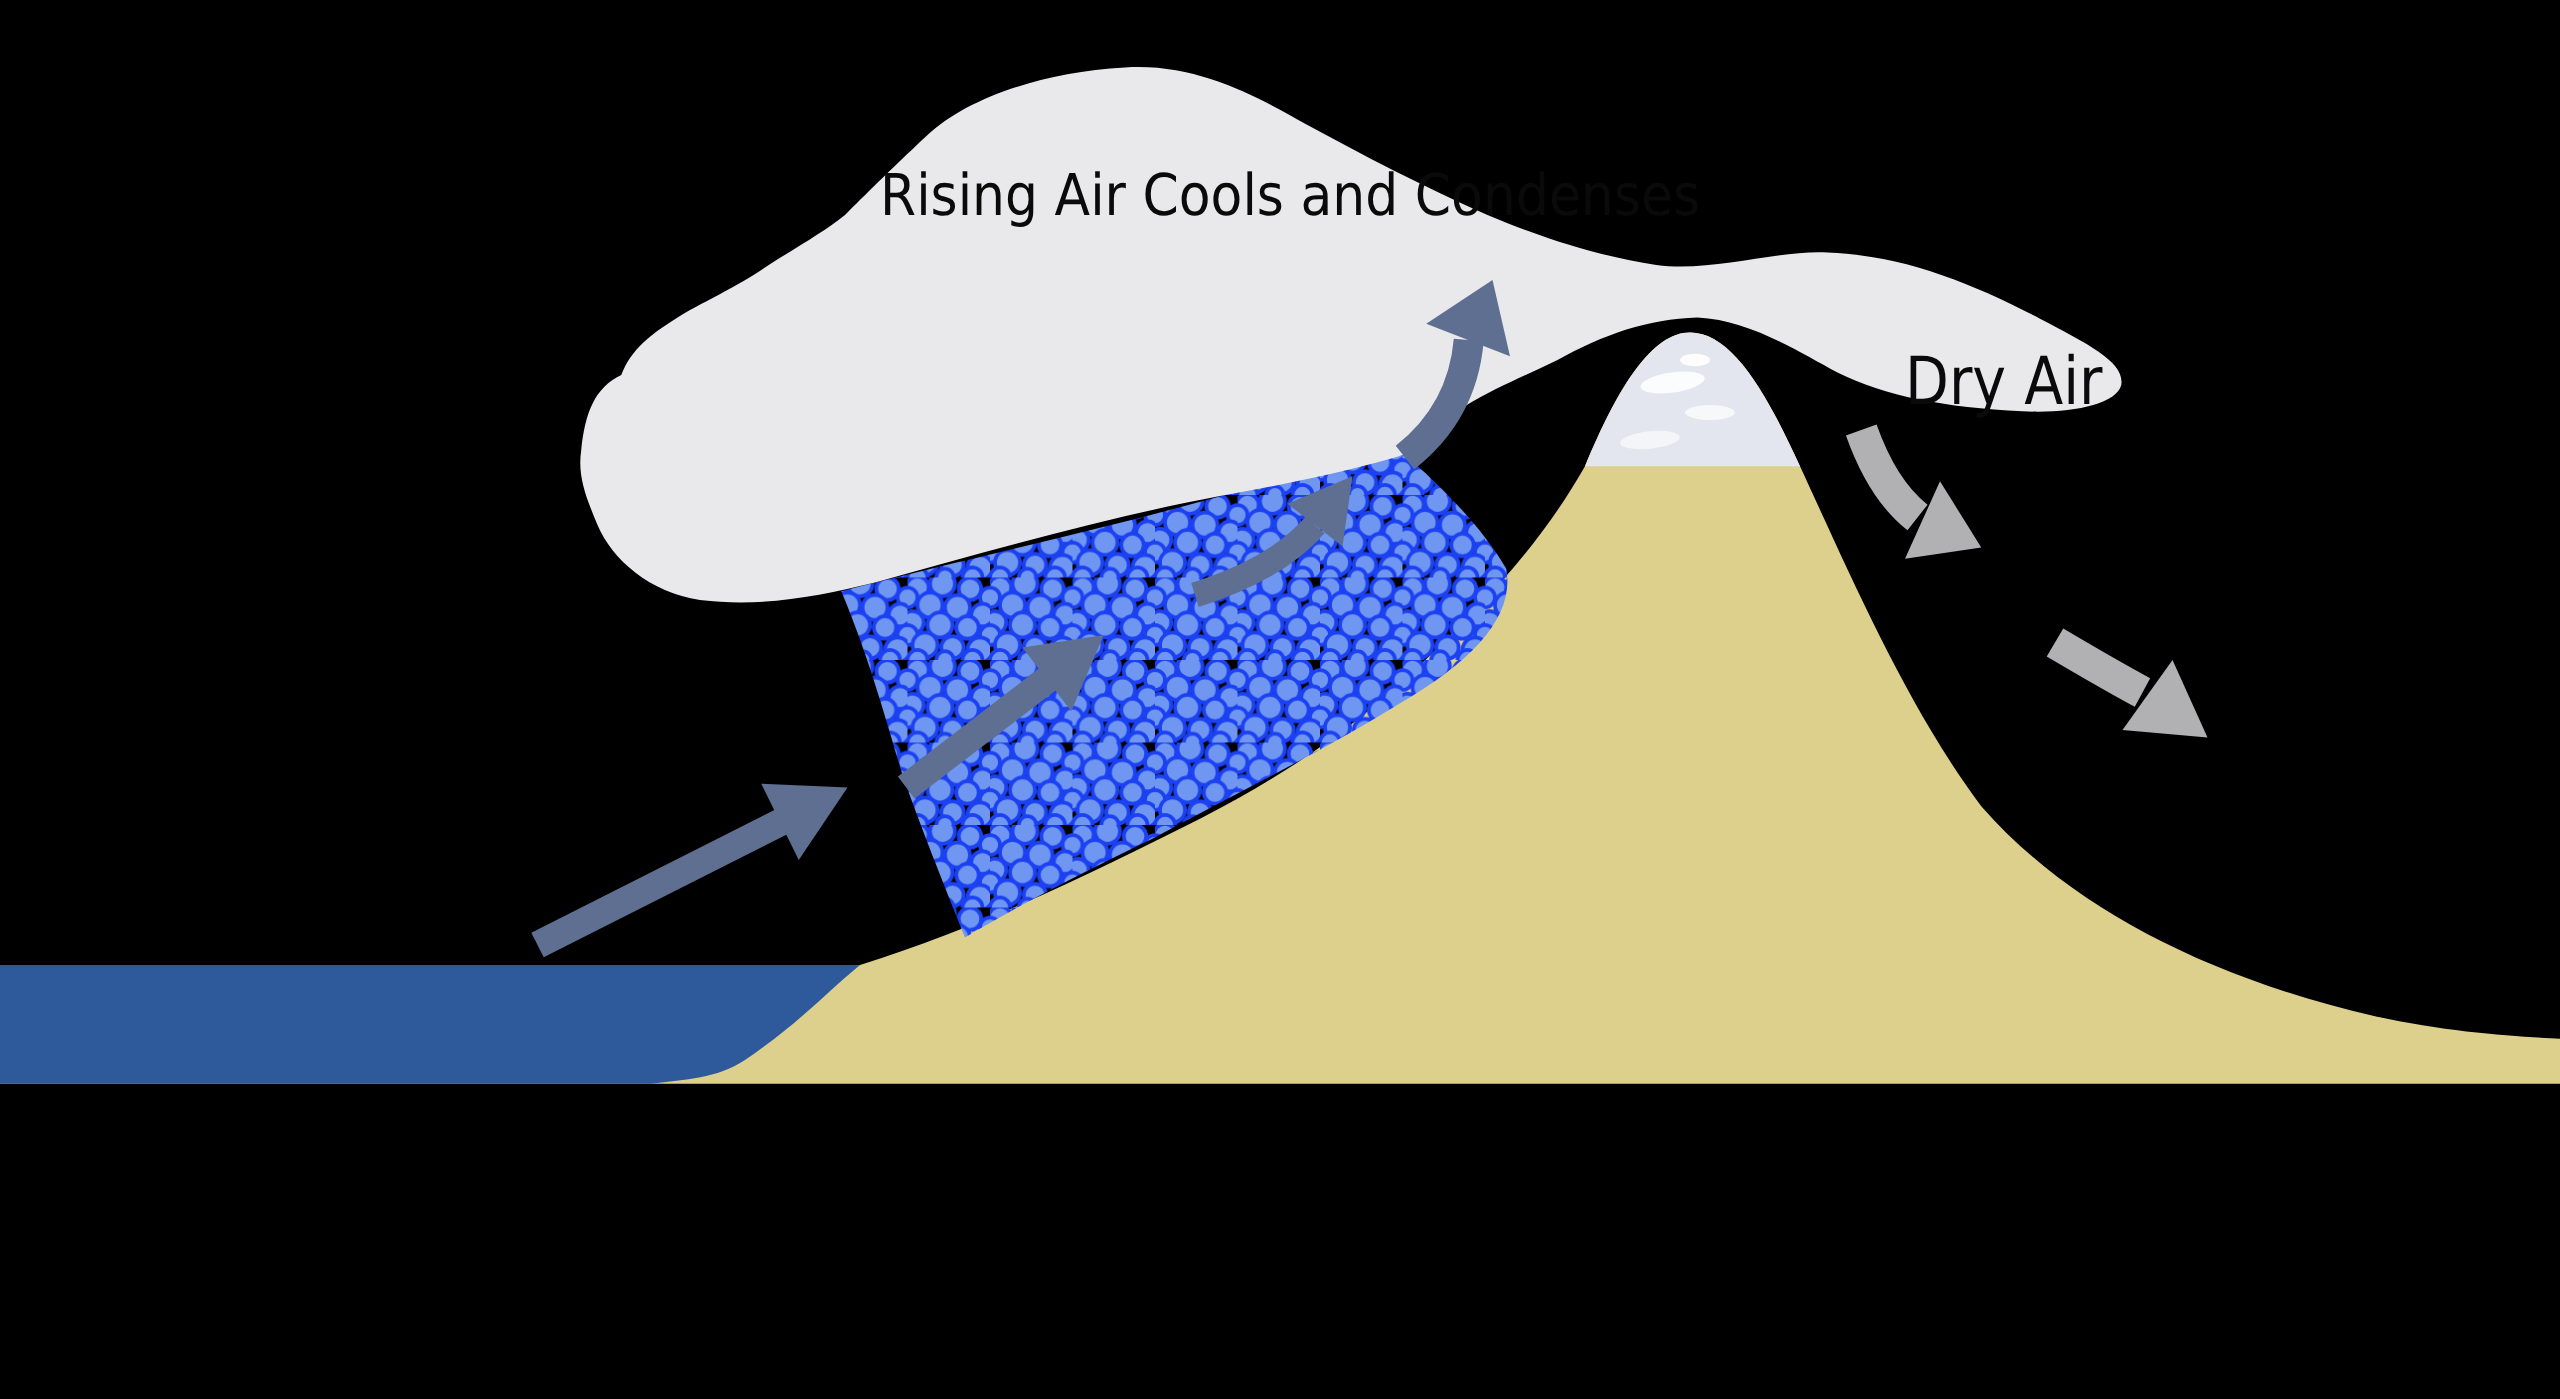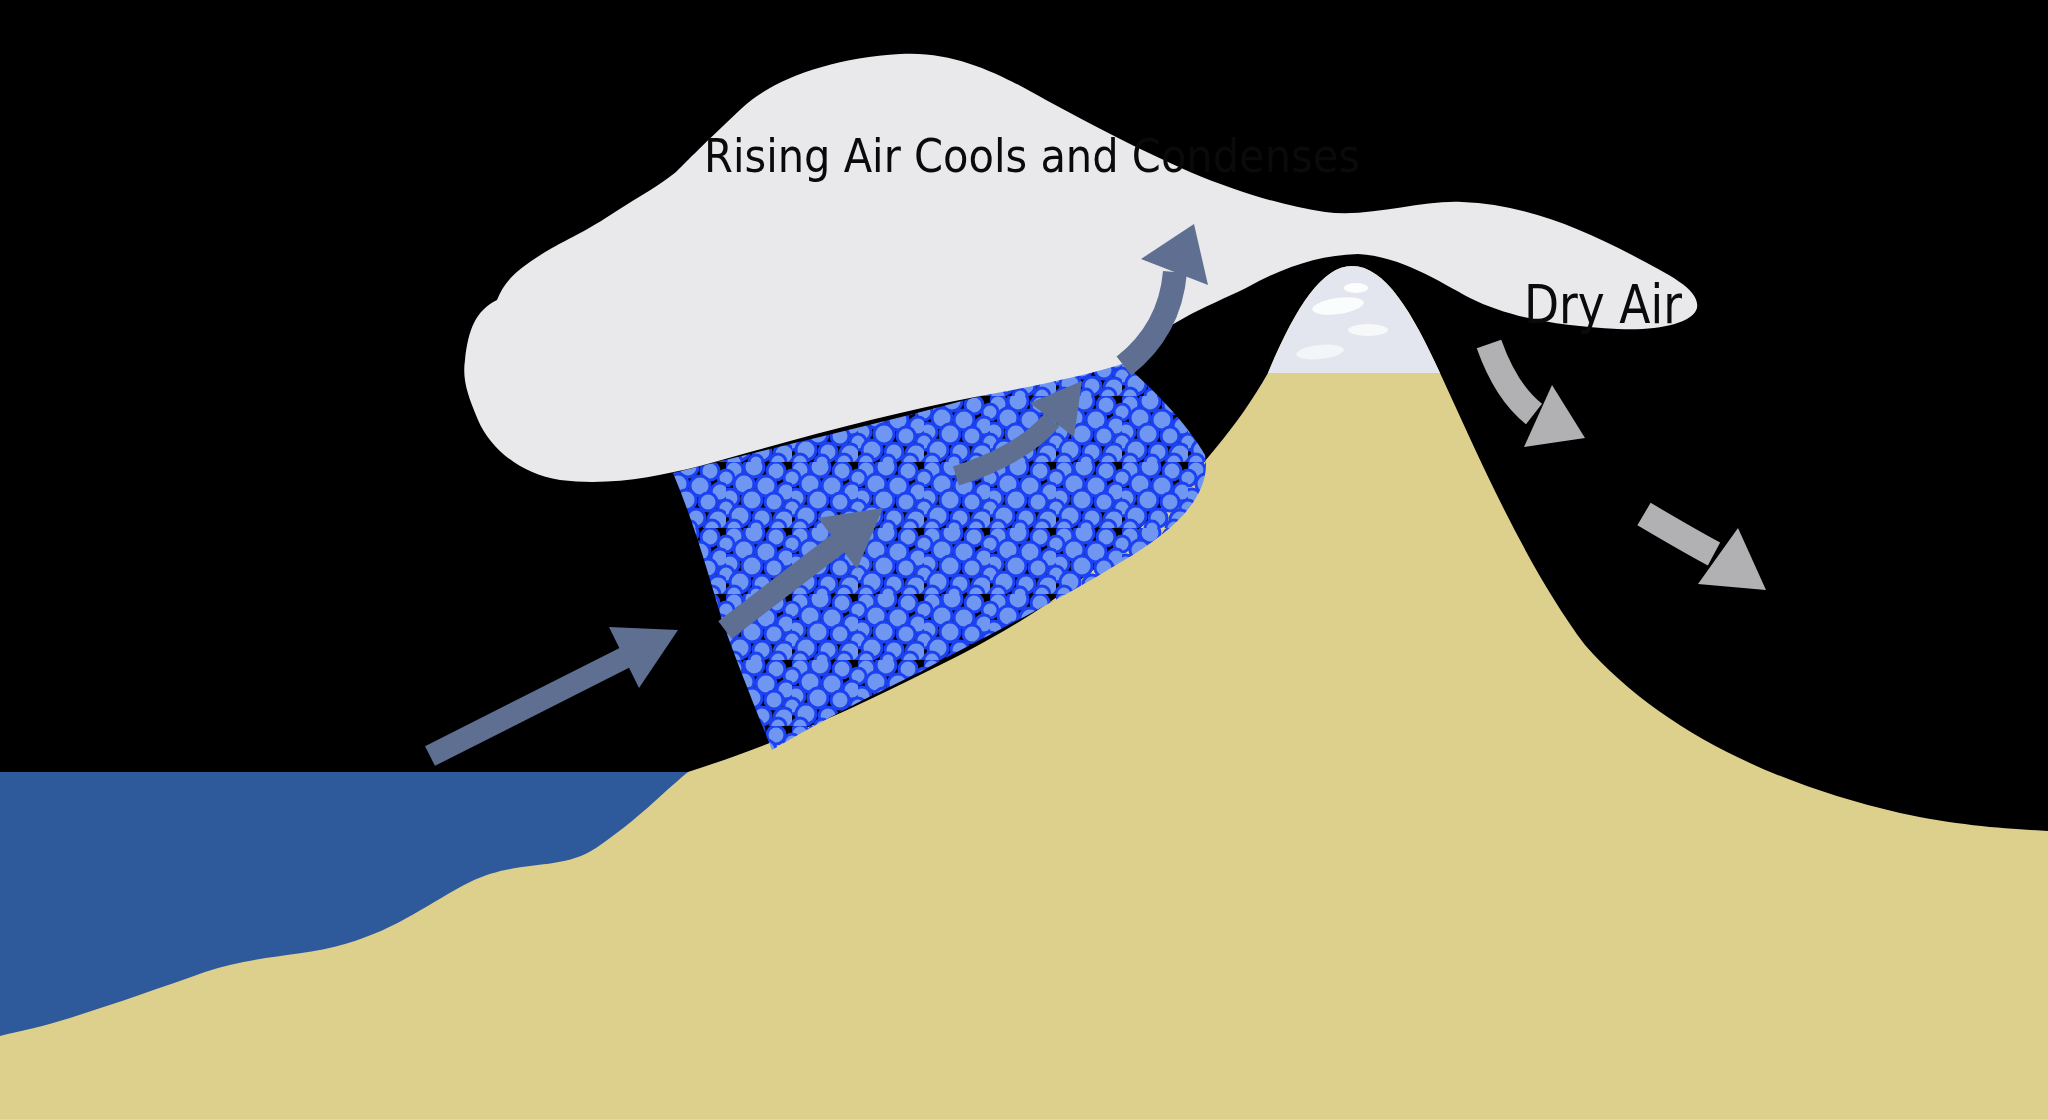--- a/index.html
+++ b/index.html
@@ -3,21 +3,21 @@
 <meta charset="utf-8">
 <style>
   html, body {
     margin: 0;
     padding: 0;
     background: #000;
   }
   #stage {
     position: relative;
     width: 2048px;
-    height: 1119px;
+    height: 867px;
     overflow: hidden;
     font-family: "DejaVu Sans", sans-serif;
   }
   #stage svg {
     display: block;
     width: 2048px;
     height: 1119px;
   }
   .label {
     font-family: "DejaVu Sans", "Liberation Sans", sans-serif;

